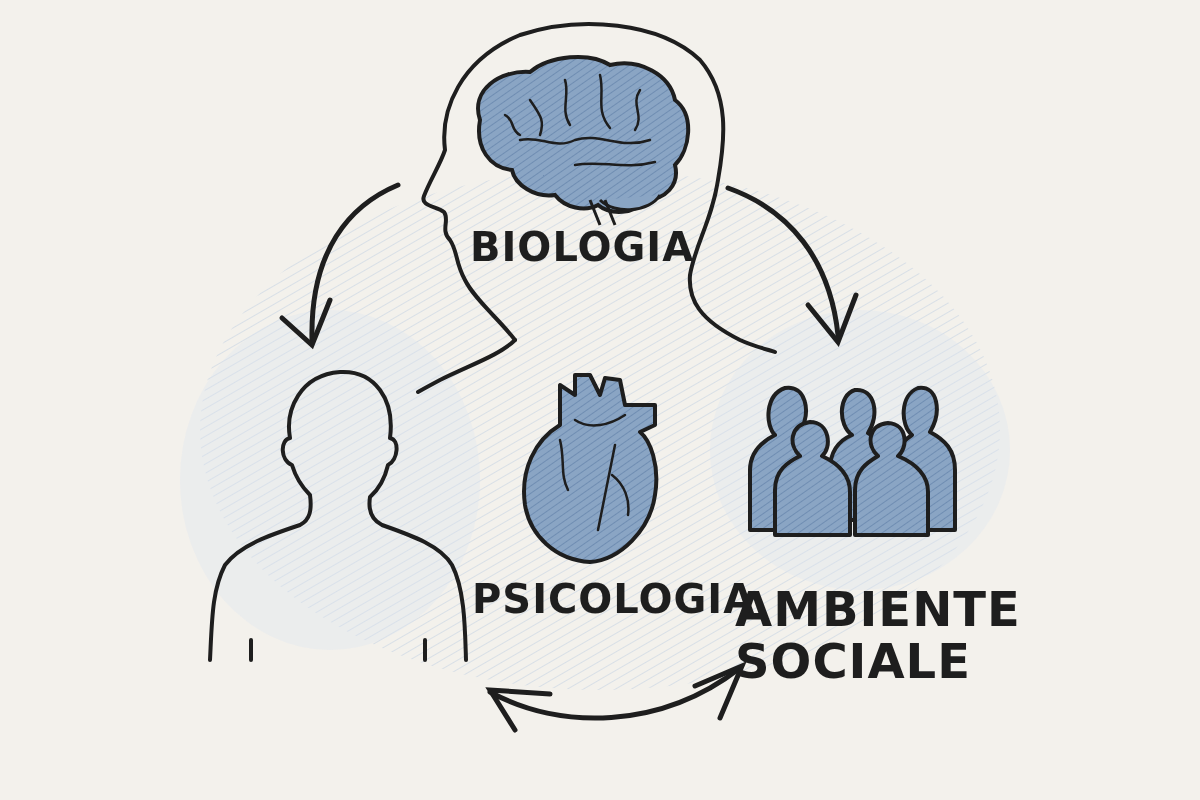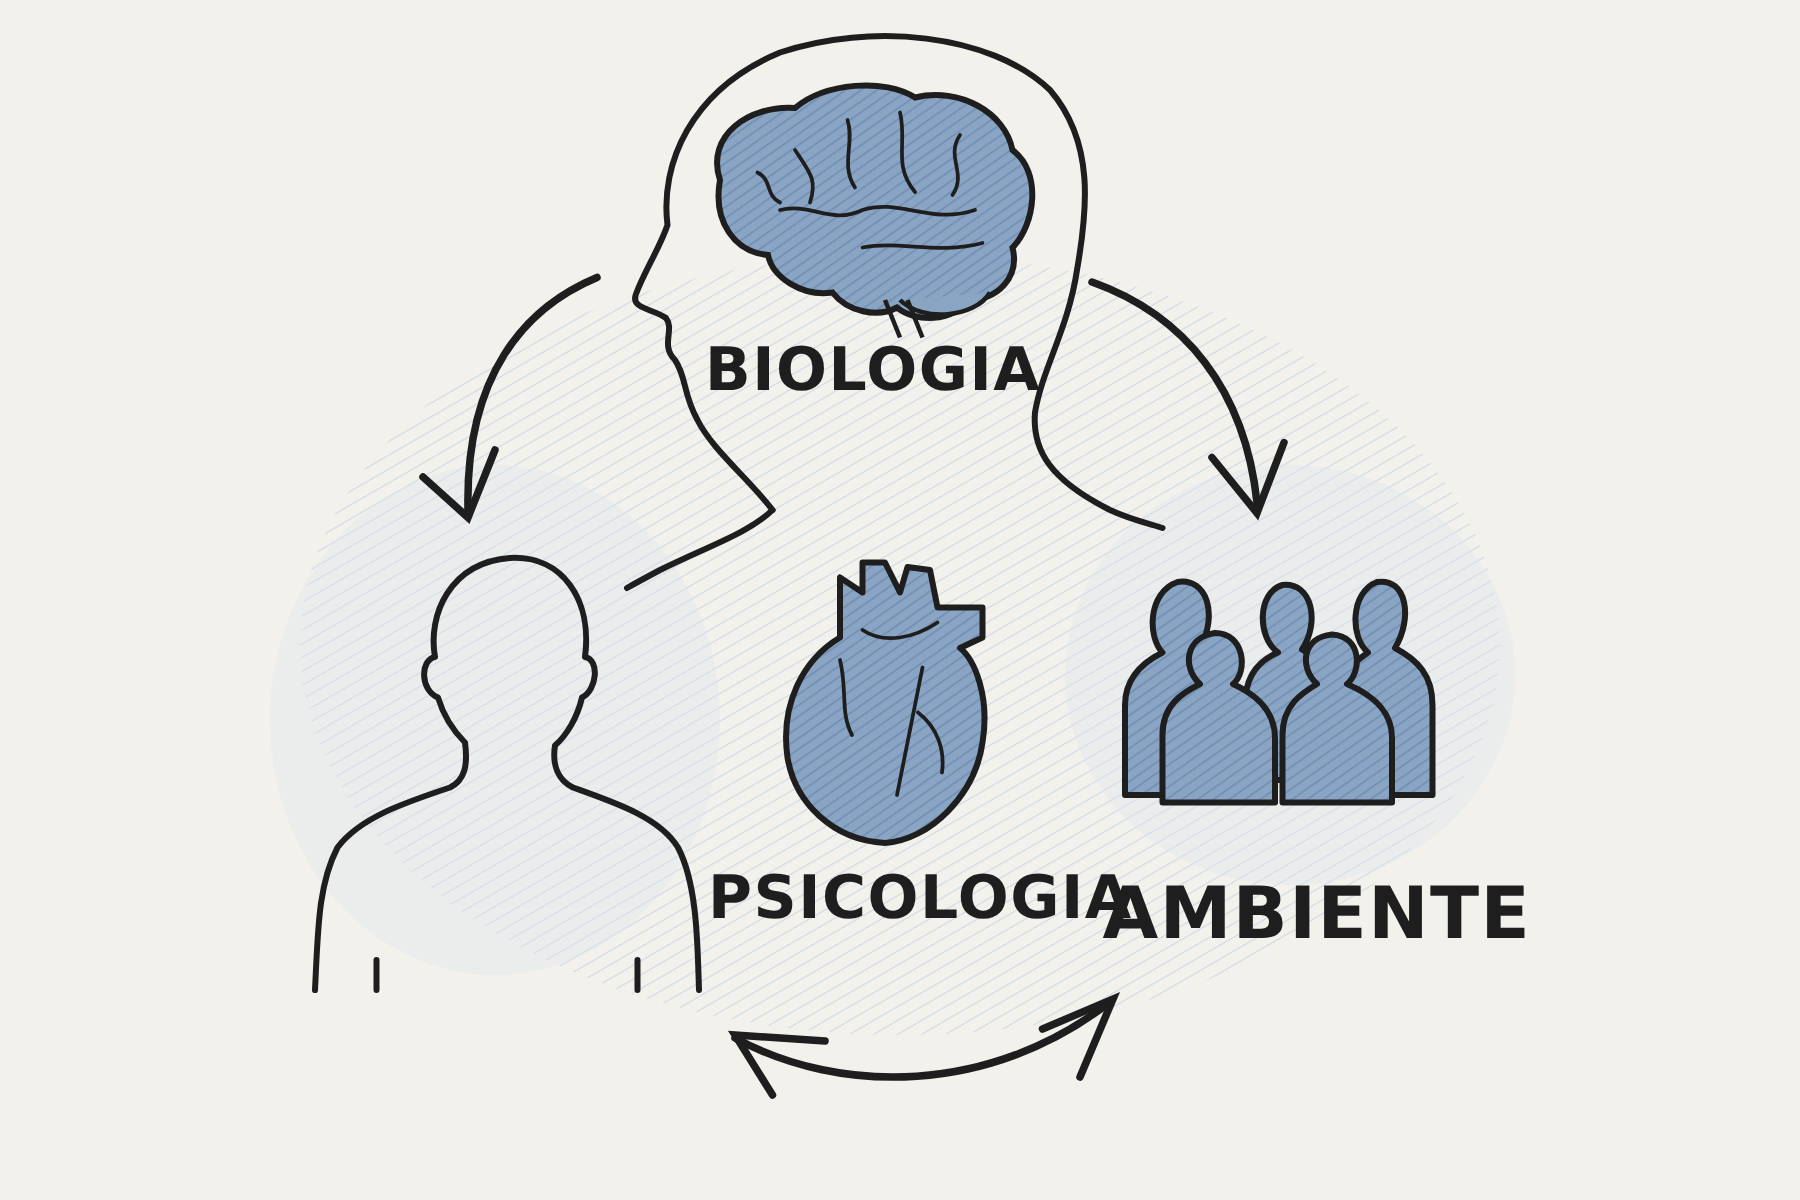--- a/index.html
+++ b/index.html
@@ -102,13 +102,14 @@
 
     <path d="M775,535 L775,490 C775,470 788,462 800,456 C788,445 790,425 810,422 C830,422 832,448 822,456 C835,462 850,472 850,492 L850,535 Z"></path>
     <path d="M855,535 L855,490 C855,470 868,462 878,456 C866,445 868,425 888,423 C908,424 908,448 898,456 C912,462 928,472 928,492 L928,535 Z"></path>
   </g>
 </svg>
 
 <div id="label-bio" class="label">BIOLOGIA</div>
 <div id="label-psi" class="label">PSICOLOGIA</div>
 <div id="label-amb" class="label">
   <div>AMBIENTE</div>
+  <div>SOCIALE</div>
 </div>
 
 </body></html>

